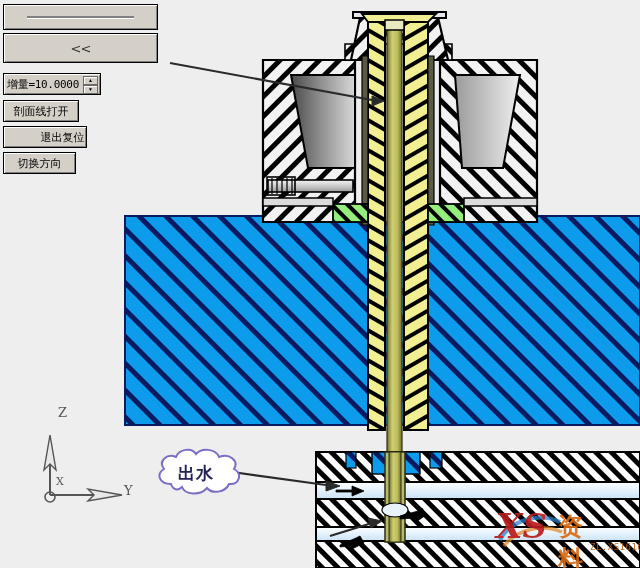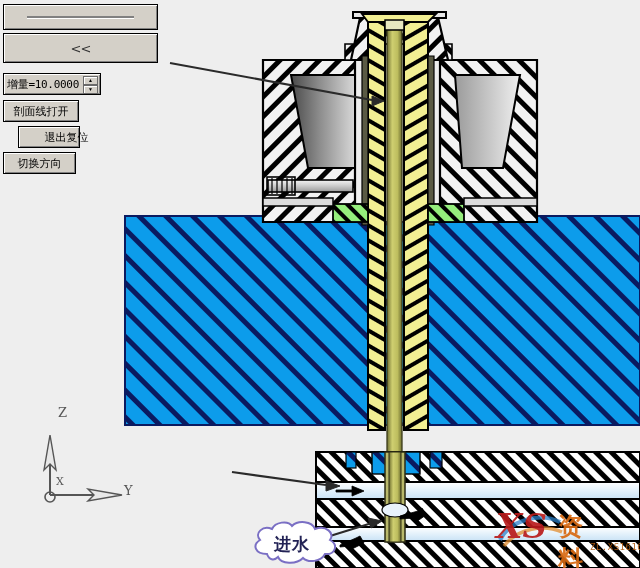--- a/index.html
+++ b/index.html
@@ -45,21 +45,21 @@
     position:absolute;right:2px;top:2px;width:15px;height:17px;
     display:flex;flex-direction:column;
   }
   .spin div{
     flex:1;background:#d4d0c8;border:1px solid #6a6a6a;
     box-shadow:inset 1px 1px 0 #fff;
     font-size:5px;line-height:7px;text-align:center;color:#000;
     box-sizing:border-box;
   }
   #btn-section{left:3px;top:100px;width:76px;height:22px;}
-  #btn-reset{left:18px;top:126px;width:62px;height:22px;padding-left:35px;}
+  #btn-reset{left:3px;top:126px;width:84px;height:22px;padding-left:35px;}
   #btn-dir{left:3px;top:152px;width:73px;height:22px;}
   .tbtn .lbl{
     font-family:"DejaVu Sans","Liberation Sans",sans-serif;
     font-size:11px;white-space:nowrap;
   }
 
   
   .callout{position:absolute;z-index:45;}
   .cloud{position:relative;display:block;}
   .cloud-text{
@@ -322,29 +322,29 @@
     <div class="tbtn" id="btn-reset">
       <span class="lbl">退出复位</span>
     </div>
 
     <div class="tbtn" id="btn-dir">
       <span class="lbl">切换方向</span>
     </div>
   </div>
 
 
-
-  <div class="callout" id="callout-inlet">
-    <svg class="cloud" width="88" height="48" viewBox="0 0 88 48">
-      <path d="M19,34 C7,34 4,25 12,20 C6,13 15,5 24,9 C27,2 40,0 44,6
-               C50,0 64,1 67,9 C78,5 87,13 82,20 C91,25 87,35 77,34
-               C73,42 60,43 55,38 C48,45 33,44 30,37 C26,41 21,40 19,34 Z" fill="#ffffff" stroke="#7a6fc4" stroke-width="2"></path>
+  <div class="callout" id="callout-outlet">
+    <svg class="cloud" width="88" height="52" viewBox="0 0 88 52">
+      <path d="M19,37 C7,37 4,27 12,22 C6,14 15,6 24,10 C27,2 40,0 44,7
+               C50,0 64,2 67,10 C78,6 87,14 82,22 C91,27 87,38 77,37
+               C73,46 60,47 55,41 C48,49 33,48 30,40 C26,44 21,43 19,37 Z" fill="#ffffff" stroke="#7a6fc4" stroke-width="2"></path>
     </svg>
-    <span class="cloud-text">进水</span>
+    <span class="cloud-text">出水</span>
   </div>
+
 
   <div id="axis-triad">
     <span class="axis-label" id="axis-z-label">Z</span>
     <span class="axis-label" id="axis-y-label">Y</span>
     <span class="axis-label" id="axis-x-label">X</span>
   </div>
 
   <div id="watermark">
     <svg width="70" height="52" viewBox="0 0 70 52" style="position:absolute;left:0;top:0;">
       <path d="M4,34 C14,14 44,6 64,16" fill="none" stroke="#2a7fc9" stroke-width="4" opacity="0.8"></path>

